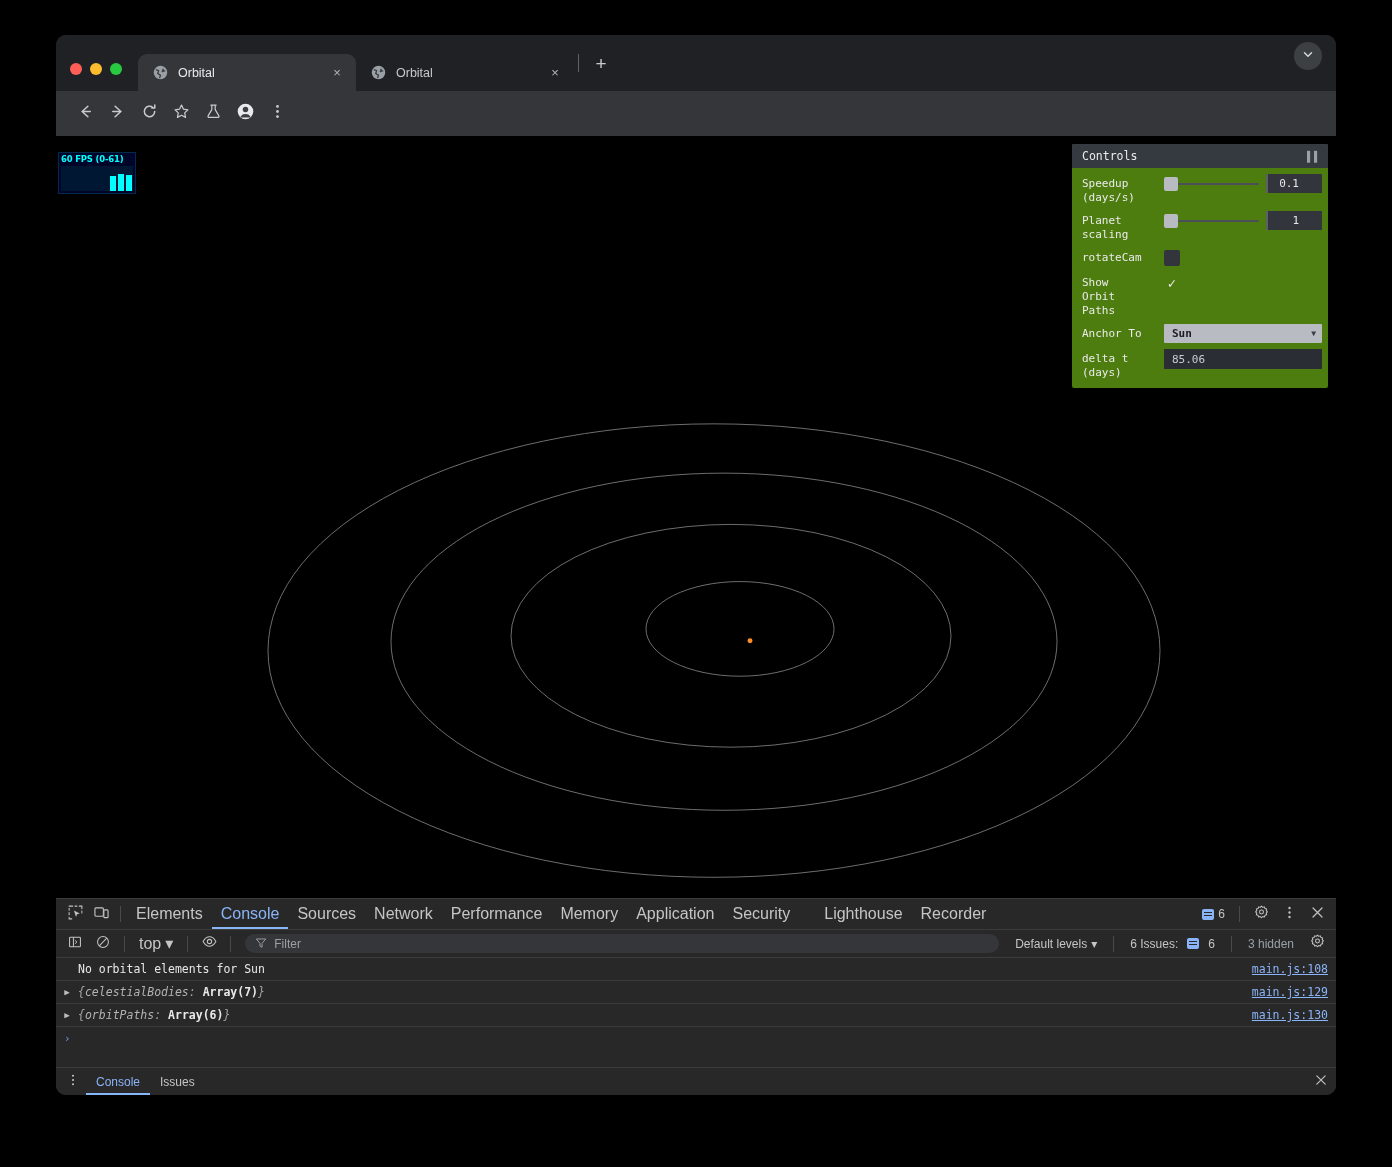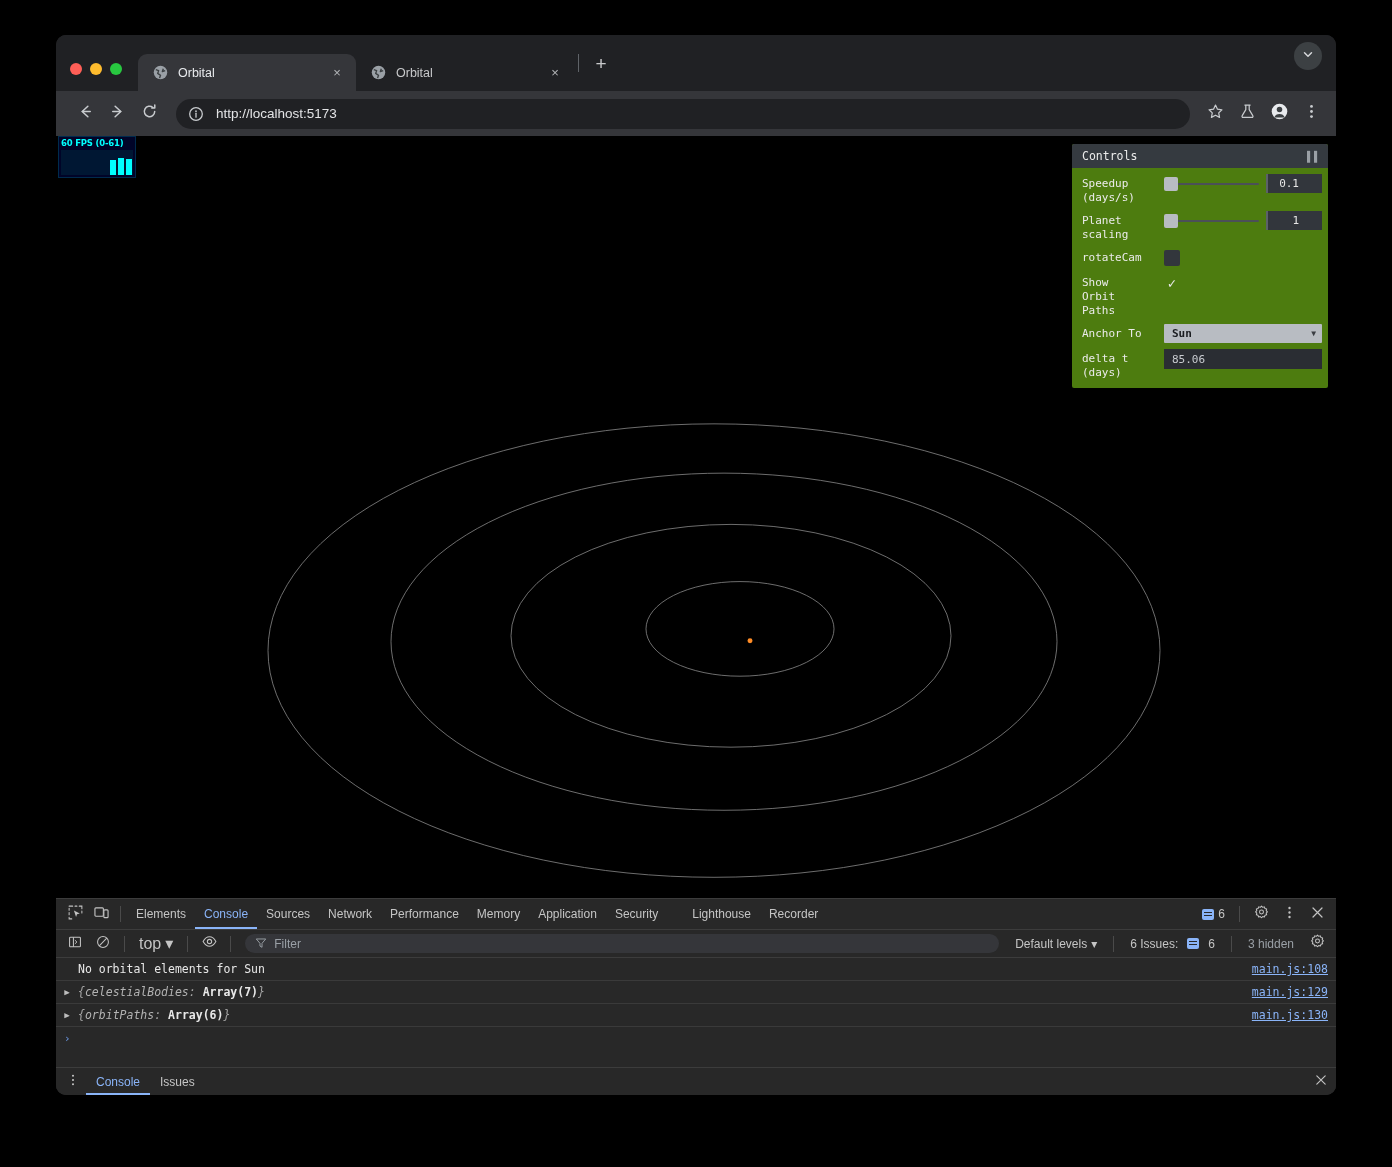--- a/index.html
+++ b/index.html
@@ -128,21 +128,21 @@
   .viewport {
     flex: 1;
     background: #000;
     position: relative;
     overflow: hidden;
   }
   .orbit-svg { position: absolute; inset: 0; width: 100%; height: 100%; }
 
   
   .fps-meter {
-    position: absolute; left: 2px; top: 0px;
+    position: absolute; left: 2px; top: 16px;
     width: 78px; height: 42px;
     background: #000428;
     border: 1px solid #002b4d;
     overflow: hidden;
   }
   .fps-label {
     font-family: "DejaVu Sans", sans-serif;
     font-size: 8.5px; font-weight: bold;
     color: #00ffff;
     padding: 1px 2px 0 2px;
@@ -271,21 +271,21 @@
   .dt-icon-btn {
     width: 26px; height: 24px;
     display: flex; align-items: center; justify-content: center;
     color: #c3c3c3; flex: none;
   }
   .dt-vsep { width: 1px; height: 16px; background: #4a4a4a; margin: 0 6px; flex: none; }
   .dt-tab {
     height: 30px;
     padding: 0 9px;
     display: flex; align-items: center;
-    font-size: 12px; color: #c5c5c5;
+    font-size: 16px; color: #c5c5c5;
     white-space: nowrap;
   }
   .dt-tab.active { color: #8ab4f8; box-shadow: inset 0 -2px 0 #8ab4f8; }
   .dt-tab.spaced { margin-left: 16px; }
   .dt-tabbar-right {
     margin-left: auto;
     display: flex; align-items: center; padding-right: 6px; gap: 2px;
   }
   .issues-pill {
     display: flex; align-items: center; gap: 4px;
@@ -447,30 +447,20 @@
     </div>
     <div class="nav-btn">
       <span>
         <svg width="17" height="17" viewBox="0 0 18 18">
           <path d="M14.5 9 A5.5 5.5 0 1 1 12.6 4.8" stroke="#c8cbce" stroke-width="1.6" fill="none" stroke-linecap="round"></path>
           <path d="M14.6 2.2 V5.4 H11.4" stroke="#c8cbce" stroke-width="1.6" fill="none" stroke-linecap="round" stroke-linejoin="round"></path>
         </svg>
       </span>
     </div>
 
-    <div class="omnibox">
-      <span class="omnibox-icon">
-        <svg width="16" height="16" viewBox="0 0 16 16">
-          <circle cx="8" cy="8" r="6.3" stroke="#c8cbce" stroke-width="1.3" fill="none"></circle>
-          <circle cx="8" cy="5.2" r="0.85" fill="#c8cbce"></circle>
-          <path d="M8 7.2 V11.2" stroke="#c8cbce" stroke-width="1.3" stroke-linecap="round"></path>
-        </svg>
-      </span>
-      <span class="omnibox-url">http://localhost:5173</span>
-    </div>
 
     <div class="tb-icon">
       <span>
         <svg width="17" height="17" viewBox="0 0 18 18">
           <path d="M9 2.2 L11.1 6.6 L15.8 7.2 L12.4 10.5 L13.3 15.2 L9 12.9 L4.7 15.2 L5.6 10.5 L2.2 7.2 L6.9 6.6 Z" stroke="#c8cbce" stroke-width="1.3" fill="none" stroke-linejoin="round"></path>
         </svg>
       </span>
     </div>
     <div class="tb-icon">
       <span>

